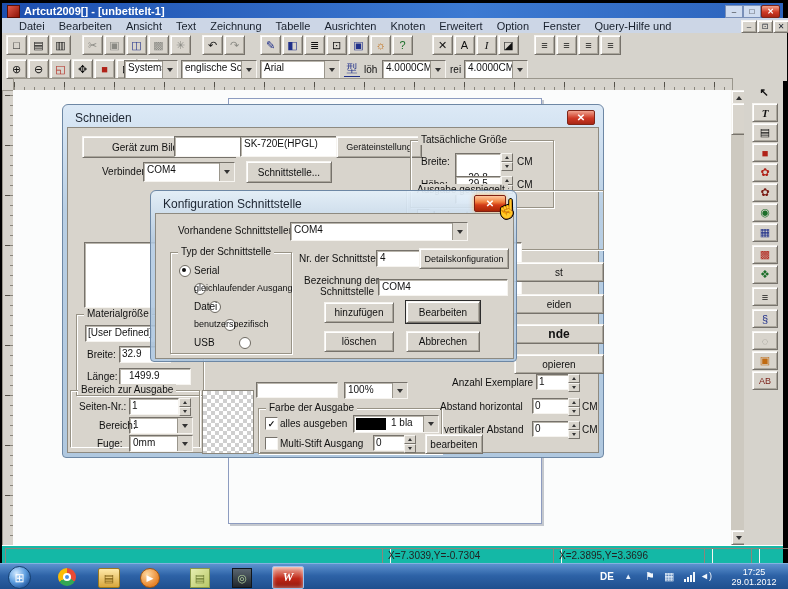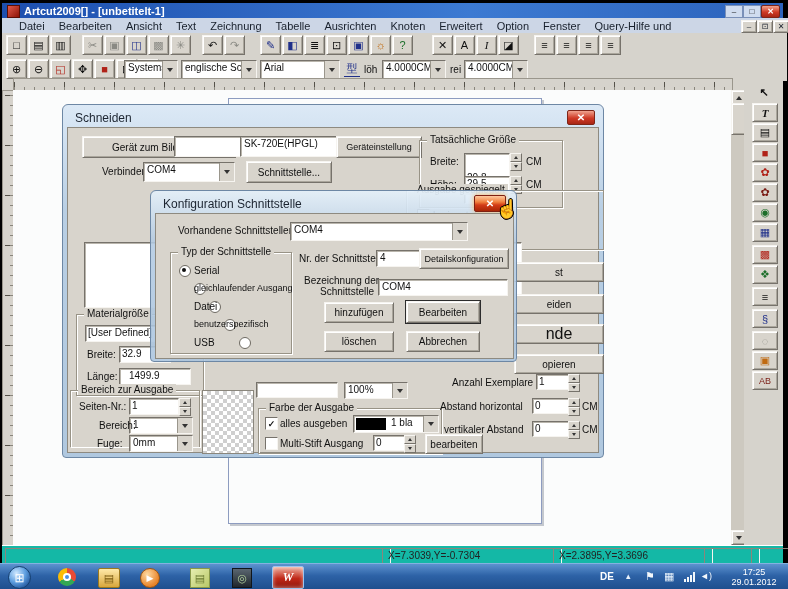--- a/index.html
+++ b/index.html
@@ -234,21 +234,21 @@
 
       <span class="abs lbl" style="left:34px;top:38px;">Verbinden</span>
       <div class="combo abs" style="left:75px;top:34px;width:90px;height:18px;">
         <span class="ct">COM4</span>
         <span class="cb">
             <i class="tri-d"></i>
           </span>
       </div>
       <span class="abs btn raised" style="left:178px;top:33px;width:84px;height:20px;font-size:10px;">Schnittstelle...</span>
 
-      <div class="abs grp" style="left:351px;top:12px;width:142px;height:66px;">
+      <div class="abs grp" style="left:342px;top:12px;width:142px;height:66px;text-align:center;">
         <span class="grp-title">Tatsächliche Größe</span>
         <span class="abs lbl" style="left:10px;top:15px;">Breite:</span>
         <span class="abs sunken lbl" style="left:44px;top:12px;width:40px;height:13px;padding:18px 2px;">20.8</span>
         <span class="abs spin" style="left:90px;top:12px;height:16px;">
             <span>
               <i class="tri-u"></i>
             </span>
             <span>
               <i class="tri-d"></i>
             </span>
@@ -270,21 +270,21 @@
       <div class="abs grp" style="left:338px;top:62px;width:196px;height:58px;">
         <span class="grp-title">Ausgabe gespiegelt</span>
         <span class="abs chk" style="left:10px;top:18px;"></span>
         <span class="abs lbl" style="left:26px;top:19px;">horizontal</span>
       </div>
 
       <div class="abs sunken" style="left:16px;top:114px;width:436px;height:64px;"></div>
 
       <span class="abs btn raised" style="left:446px;top:134px;width:88px;height:18px;font-size:10px;">st</span>
       <span class="abs btn raised" style="left:446px;top:166px;width:88px;height:18px;font-size:10px;">eiden</span>
-      <span class="abs btn raised" style="left:446px;top:196px;width:88px;height:18px;font-size:16px;">nde</span>
+      <span class="abs btn raised" style="left:446px;top:196px;width:88px;height:18px;font-size:12px;font-weight:bold;">nde</span>
       <span class="abs btn raised" style="left:446px;top:226px;width:88px;height:18px;font-size:10px;">opieren</span>
 
       <div class="abs grp" style="left:8px;top:186px;width:126px;height:80px;">
         <span class="grp-title">Materialgröße</span>
         <span class="abs sunken lbl" style="left:8px;top:10px;width:102px;height:13px;padding:1px 2px;">[User Defined]</span>
         <span class="abs lbl" style="left:10px;top:34px;">Breite:</span>
         <span class="abs sunken lbl" style="left:42px;top:31px;width:46px;height:13px;padding:1px 2px;">32.9</span>
         <span class="abs lbl" style="left:10px;top:56px;">Länge:</span>
         <span class="abs sunken lbl" style="left:42px;top:53px;width:52px;height:13px;padding:1px 9px;">1499.9</span>
       </div>

